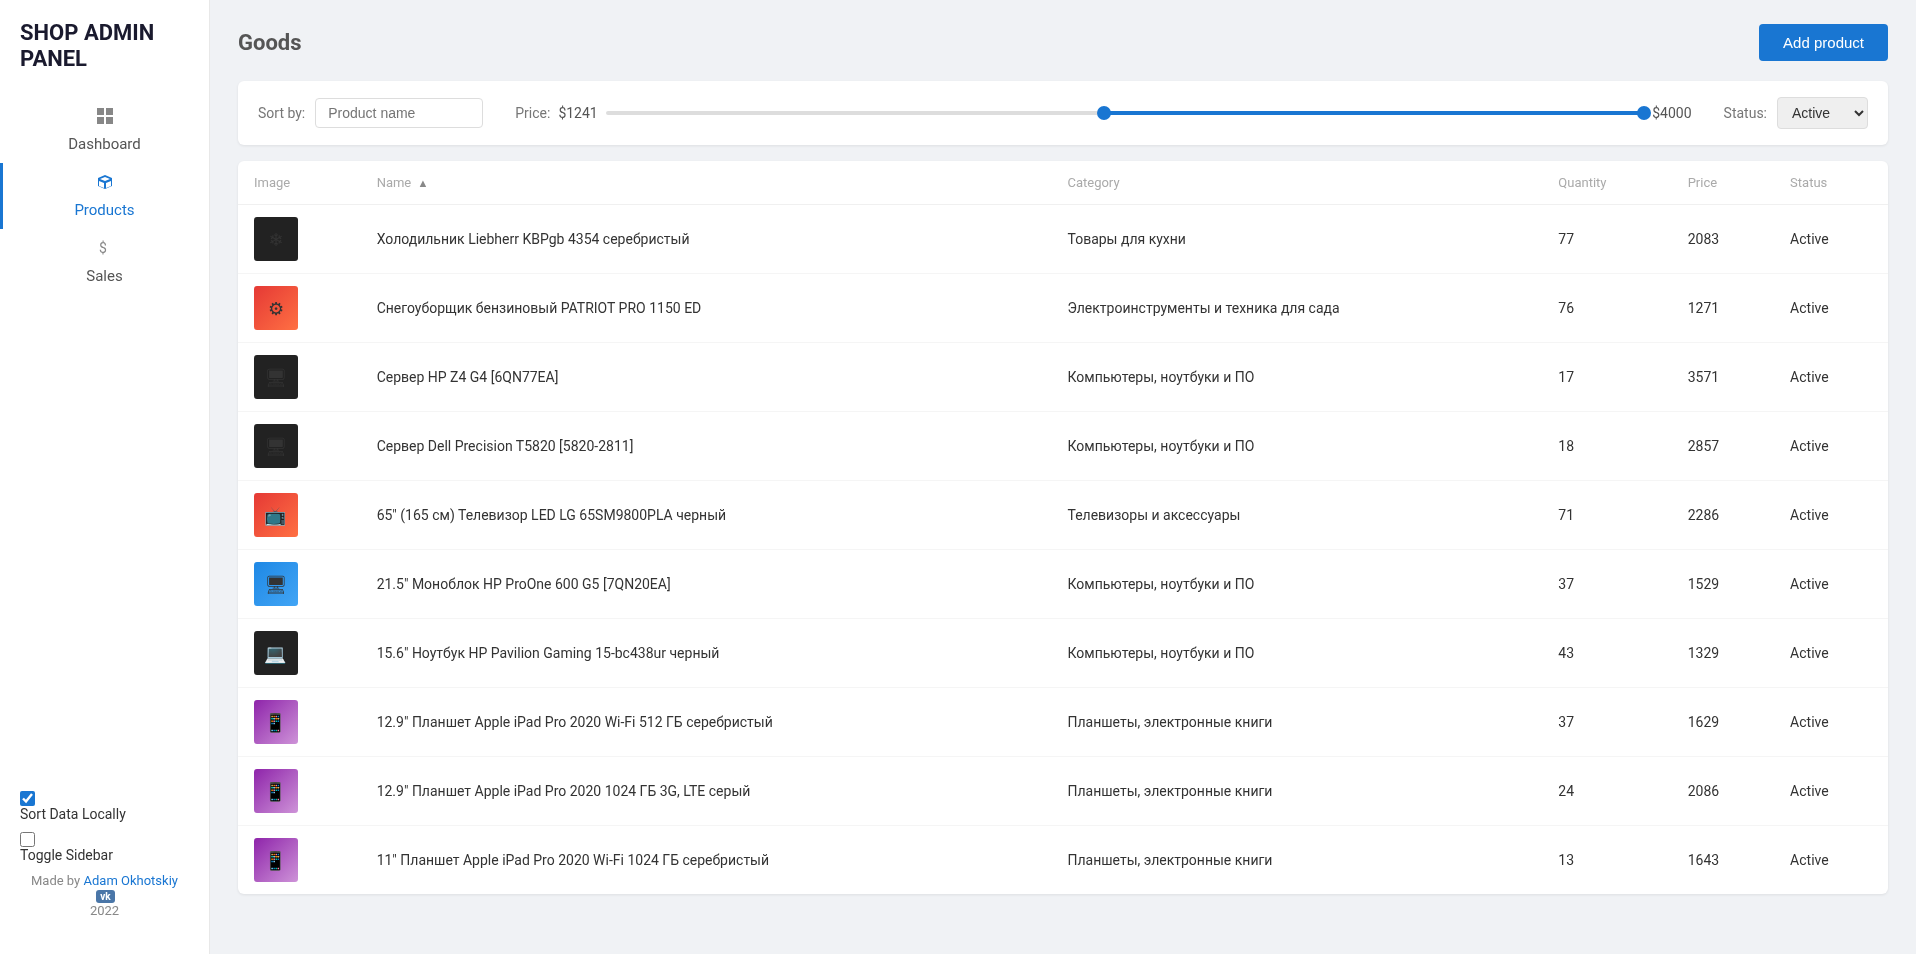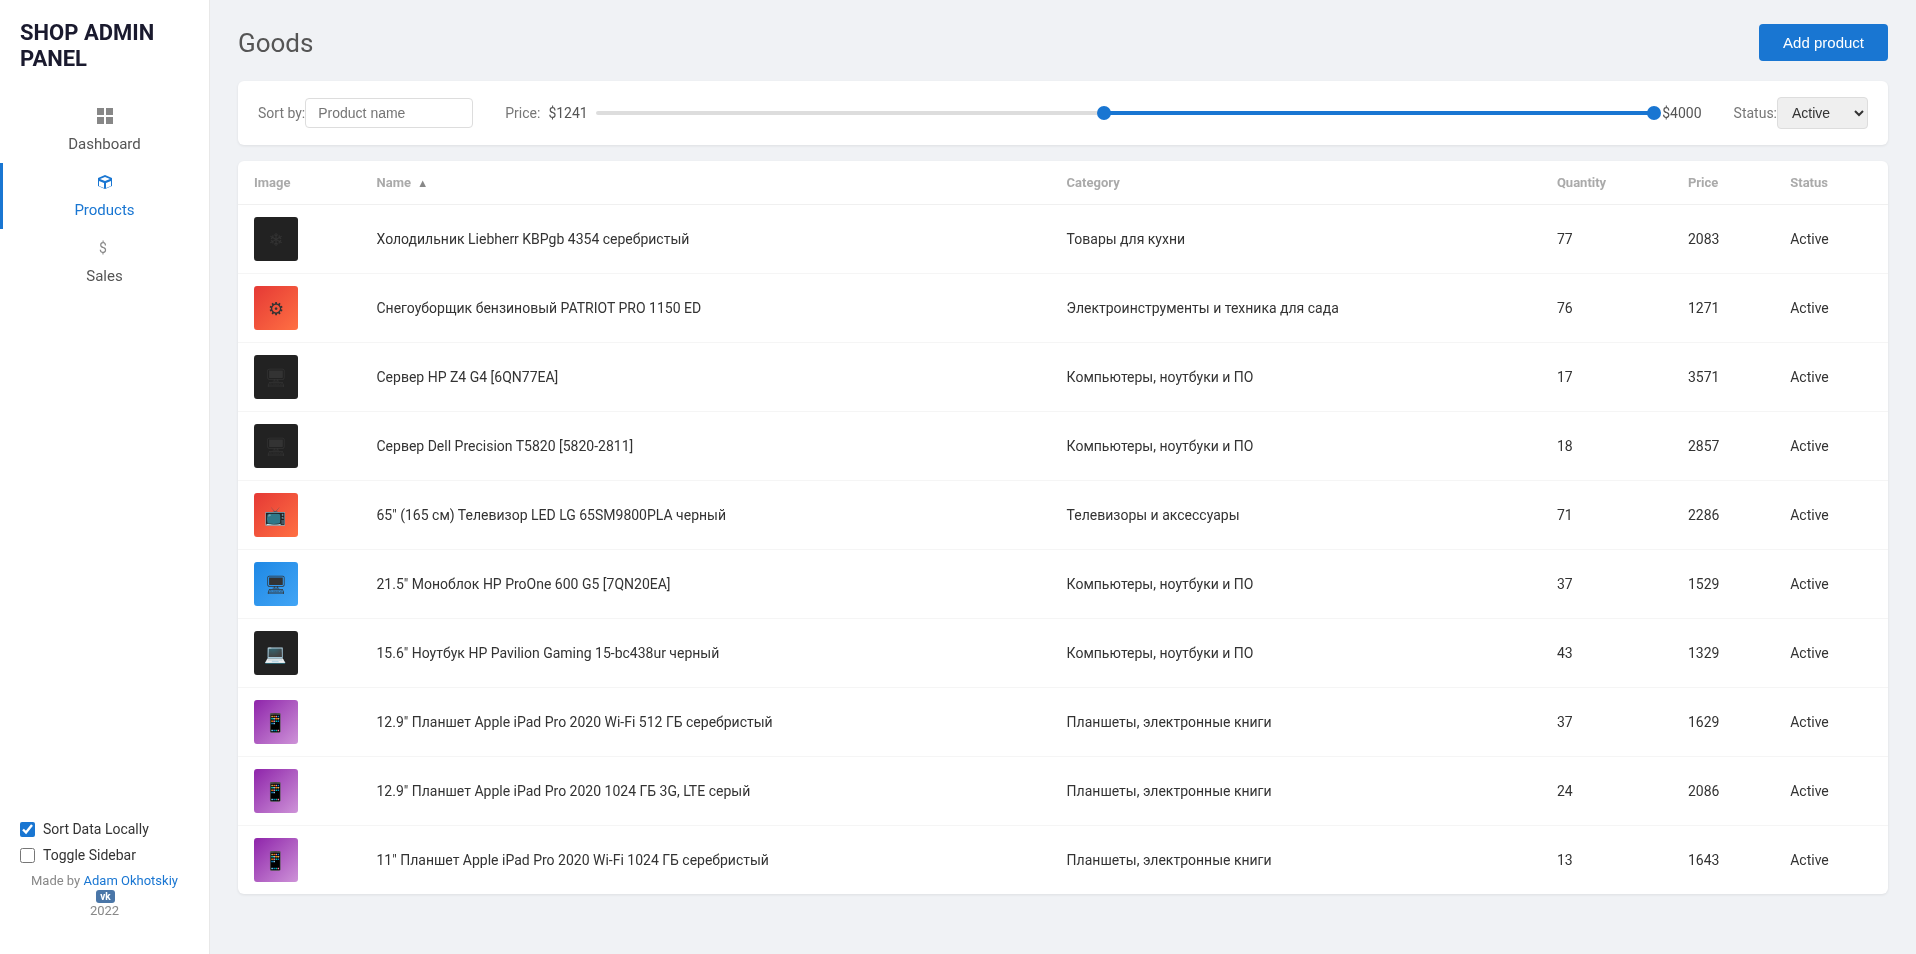--- a/index.html
+++ b/index.html
@@ -47,26 +47,27 @@
       display: flex; align-items: center; justify-content: center;
     }
     .nav-item.active .nav-icon { opacity: 1; }
 
     .sidebar-bottom {
       margin-top: auto;
       padding: 16px 20px;
     }
     .checkbox-row {
       display: flex;
-      align-items: center;
-      gap: 8px;
+      align-items: flex-start;
+      gap: 0;
       margin-bottom: 10px;
       font-size: 14px;
       color: #333;
       cursor: pointer;
+      flex-direction: column;
     }
     .checkbox-row input[type="checkbox"] {
       accent-color: #1976d2;
       width: 15px; height: 15px;
     }
     .made-by {
       font-size: 13px;
       color: #888;
       text-align: center;
       margin-top: 8px;
@@ -89,22 +90,22 @@
       overflow-y: auto;
       padding: 24px 28px;
     }
     #page-header {
       display: flex;
       align-items: center;
       justify-content: space-between;
       margin-bottom: 20px;
     }
     #page-title {
-      font-size: 26px;
-      font-weight: 400;
+      font-size: 22px;
+      font-weight: 700;
       color: #555;
     }
     #add-product-btn {
       background: #1976d2;
       color: #fff;
       border: none;
       border-radius: 4px;
       padding: 10px 24px;
       font-size: 15px;
       cursor: pointer;
@@ -118,20 +119,21 @@
       padding: 16px 20px;
       display: flex;
       align-items: center;
       gap: 32px;
       margin-bottom: 16px;
       box-shadow: 0 1px 3px rgba(0,0,0,0.08);
     }
     .filter-group {
       display: flex;
       align-items: center;
+      gap: 10px;
     }
     .filter-label { font-size: 14px; color: #777; }
     #sort-input {
       border: 1px solid #ddd;
       border-radius: 4px;
       padding: 6px 12px;
       font-size: 14px;
       color: #aaa;
       width: 168px;
       outline: none;
@@ -187,21 +189,21 @@
     }
     table {
       width: 100%;
       border-collapse: collapse;
     }
     thead tr th {
       padding: 14px 16px;
       text-align: left;
       font-size: 13px;
       color: #aaa;
-      font-weight: 700;
+      font-weight: 400;
       border-bottom: 1px solid #f0f0f0;
     }
     tbody tr {
       border-bottom: 1px solid #f5f5f5;
     }
     tbody tr:last-child { border-bottom: none; }
     tbody tr td {
       padding: 12px 16px;
       font-size: 14px;
       color: #333;

